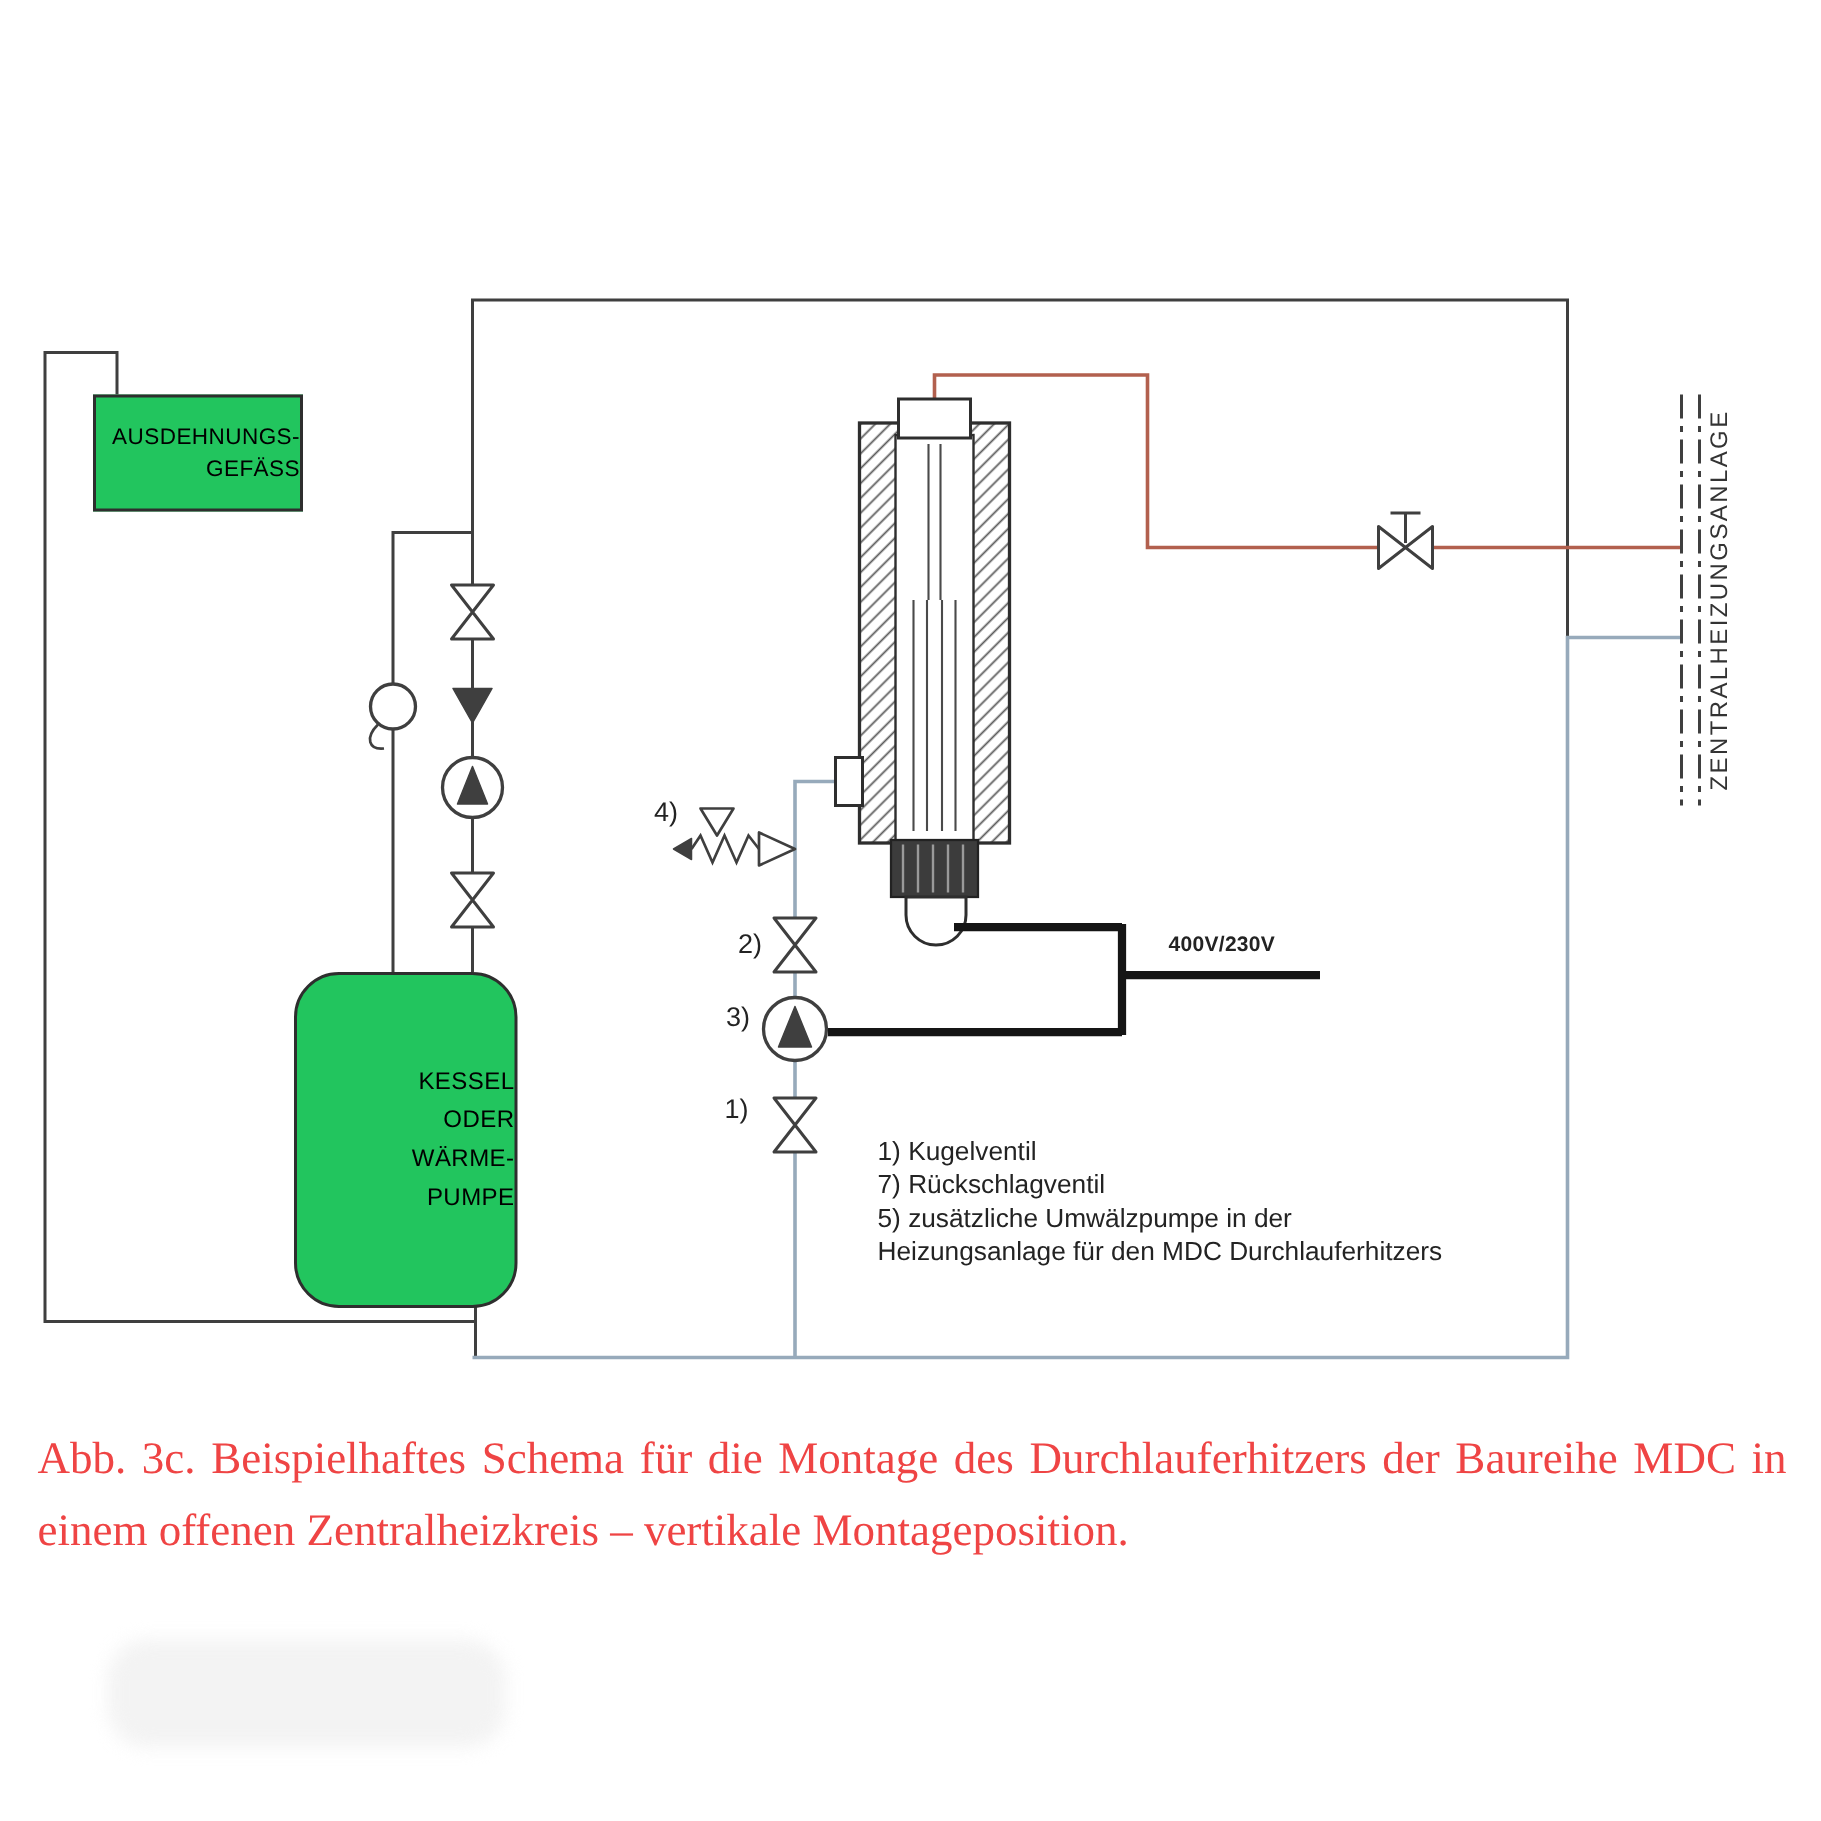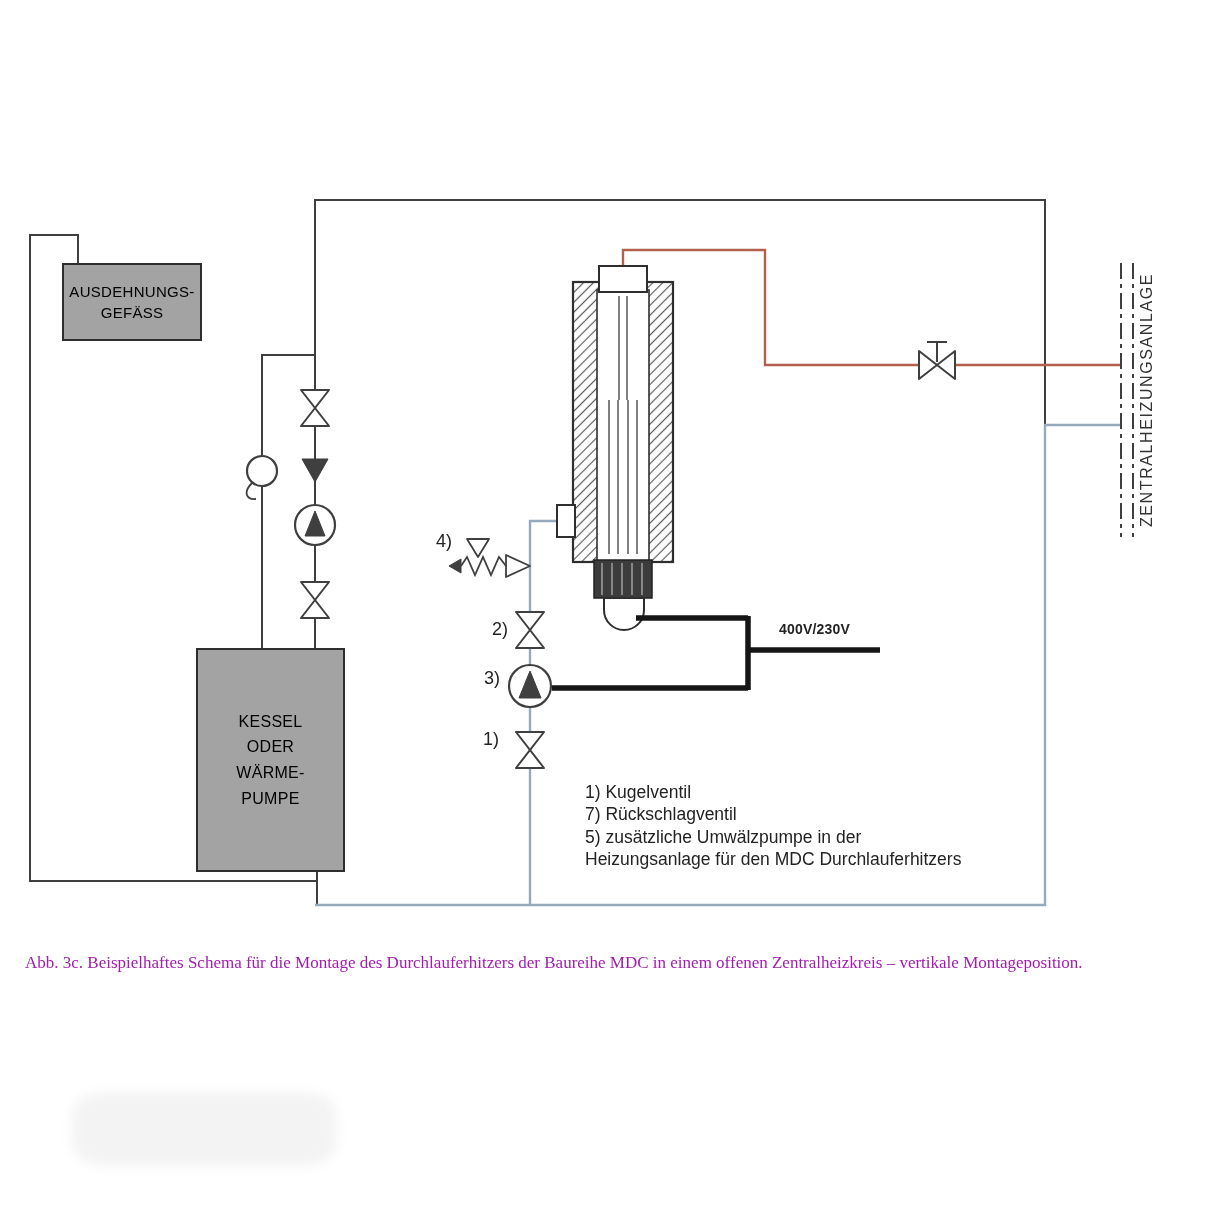--- a/index.html
+++ b/index.html
@@ -27,31 +27,31 @@
   .heater-body{fill:url(#hatch);stroke:#2e2e2e;stroke-width:2.2;}
   .white-stroke{fill:#fff;stroke:#2e2e2e;stroke-width:1.6;}
   .white-stroke2{fill:#fff;stroke:#2e2e2e;stroke-width:2;}
   .hatchline{stroke:#5c5c5c;stroke-width:1.2;}
   .rods line{stroke:#4a4a4a;stroke-width:1.4;}
   .flange{fill:#3c3c3c;stroke:#222;stroke-width:1.5;}
   .flange-lines line{stroke:#9a9a9a;stroke-width:1.6;}
 
   
   .lbl{position:absolute;color:#232323;}
-  .box{position:absolute;border:2px solid #2e2e2e;background:#a3a3a3;display:flex;
-       flex-direction:column;align-items:center;justify-content:center;text-align:center;}
+  .box{position:absolute;border:2px solid #2e2e2e;background:#22c55e;display:flex;
+       flex-direction:column;align-items:flex-end;justify-content:center;text-align:center;}
   .vessel{left:62px;top:263px;width:136px;height:74px;font-size:15px;letter-spacing:.3px;line-height:1.4;}
-  .kessel{left:196px;top:648px;width:145px;height:220px;font-size:16px;letter-spacing:.3px;line-height:1.6;}
+  .kessel{left:196px;top:648px;width:145px;height:220px;font-size:16px;letter-spacing:.3px;line-height:1.6;border-radius:30px;}
   .wall-label{left:1147px;top:400px;transform:translate(-50%,-50%) rotate(-90deg);
               font-size:16px;letter-spacing:1.6px;white-space:nowrap;color:#333;}
   .voltage{left:779px;top:621px;font-size:14px;font-weight:bold;letter-spacing:.2px;}
   .callout{font-size:18px;}
-  .legend{position:absolute;left:585px;top:781px;font-size:17.5px;line-height:22.4px;color:#232323;}
+  .legend{position:absolute;left:585px;top:756px;font-size:17.5px;line-height:22.4px;color:#232323;}
   .caption{position:absolute;left:25px;top:949px;width:1166px;font-family:"Liberation Serif",serif;
-           font-size:17px;line-height:1.6;text-align:justify;color:#a21caf;}
+           font-size:30px;line-height:1.6;text-align:justify;color:#ef4444;}
   .watermark{position:absolute;left:72px;top:1093px;width:265px;height:72px;background:#f1f1f1;
              border-radius:26px;filter:blur(6px);opacity:.85;}
 </style>
 </head>
 <body>
 
 <div class="page">
 
   <svg width="1214" height="1214" viewBox="0 0 1214 1214">
     <defs>

